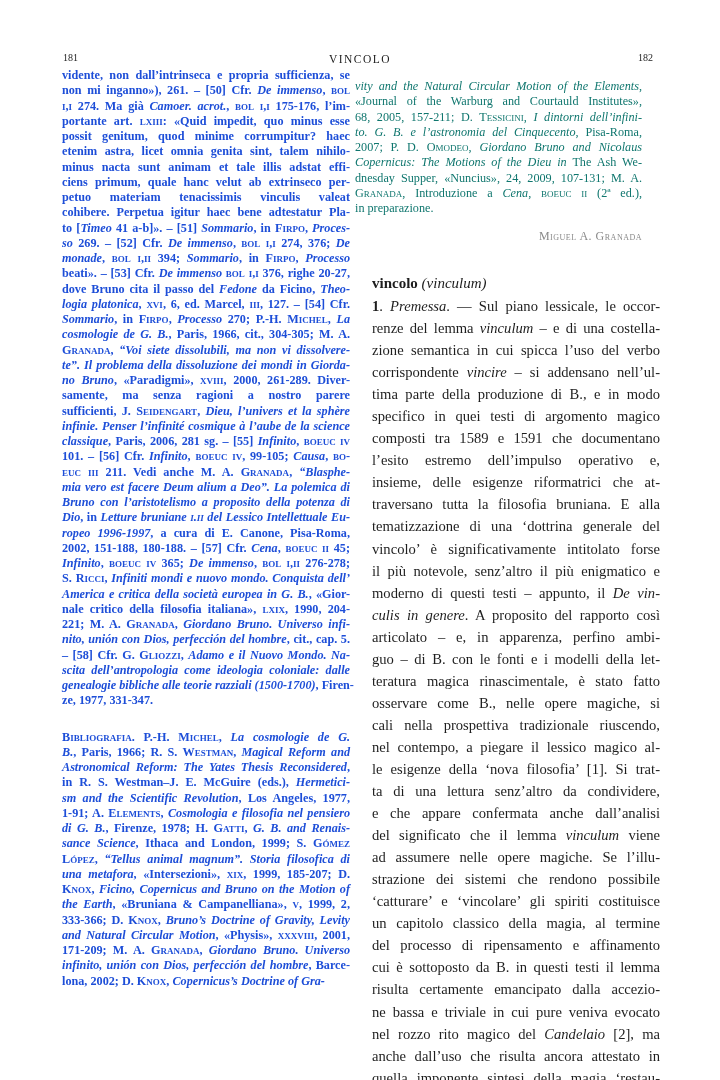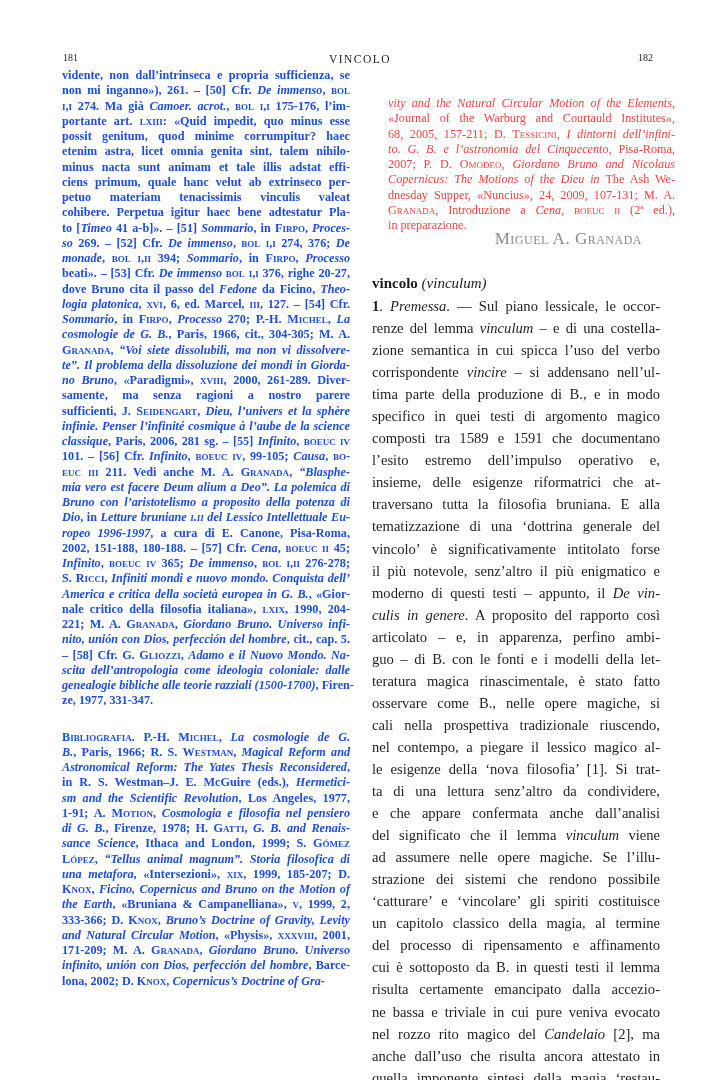--- a/index.html
+++ b/index.html
@@ -4,23 +4,23 @@
 <style>
   html, body { margin: 0; padding: 0; background: #ffffff; }
   body { width: 720px; height: 1080px; position: relative; overflow: hidden;
          font-family: "DejaVu Serif", "Liberation Serif", serif; }
   .hdr { position: absolute; top: 52px; font-size: 10px; color: #222; font-family: "Liberation Serif", serif; }
   .pn-left { left: 63px; }
   .pn-right { left: 638px; }
   .running { left: 0; width: 720px; text-align: center; letter-spacing: 1.5px; font-size: 11.5px; top: 53px; }
   .col { position: absolute; font-family: "Liberation Serif", serif; text-align: justify; hyphens: manual; }
   .left { left: 62px; top: 68px; width: 288px; font-size: 12.2px; line-height: 15.25px; color: #1d4ed8; font-weight: bold; }
-  .right-top { left: 388px; top: 79px; width: 287px; font-size: 12.2px; line-height: 15.25px; color: #ef4444; margin-top: 17px; }
+  .right-top { left: 355px; top: 79px; width: 287px; font-size: 12.2px; line-height: 15.25px; color: #0f766e; }
   .sig { position: absolute; left: 372px; top: 229px; width: 270px; text-align: right;
-         font-family: "Liberation Serif", serif; font-size: 17px; color: #8a8a8a; font-variant: small-caps; letter-spacing: 0.5px; }
+         font-family: "Liberation Serif", serif; font-size: 12px; color: #8a8a8a; font-variant: small-caps; letter-spacing: 0.5px; }
   .entry-title { position: absolute; left: 372px; top: 275px; font-family: "Liberation Serif", serif; font-size: 15px; color: #1e1e1e; }
   .entry-title b { font-weight: bold; }
   .right-main { left: 372px; top: 295px; width: 288px; font-size: 14.6px; line-height: 22.05px; color: #1e1e1e; }
   .sc { font-variant: small-caps; }
   .biblio { margin-top: 21px !important; }
   .line { display: block; text-align: justify; text-align-last: justify; white-space: nowrap; }
   .line.last { text-align-last: left; }
 </style>
 </head>
 <body>
@@ -73,21 +73,21 @@
       <span class="line"><i>scita dell’antropologia come ideologia coloniale: dalle</i></span>
       <span class="line"><i>genealogie bibliche alle teorie razziali (1500-1700)</i>, Firen-</span>
       <span class="line last">ze, 1977, 331-347.</span>
     </div>
   <div class="biblio" id="biblio" style="margin-top:21px">
       <span class="line"><span class="sc">Bibliografia</span>. P.-H. <span class="sc">Michel</span>, <i>La cosmologie de G.</i></span>
       <span class="line"><i>B.</i>, Paris, 1966; R. S. <span class="sc">Westman</span>, <i>Magical Reform and</i></span>
       <span class="line"><i>Astronomical Reform: The Yates Thesis Reconsidered</i>,</span>
       <span class="line">in R. S. Westman–J. E. McGuire (eds.), <i>Hermetici-</i></span>
       <span class="line"><i>sm and the Scientific Revolution</i>, Los Angeles, 1977,</span>
-      <span class="line">1-91; A. <span class="sc">Motion</span>, <i>Cosmologia e filosofia nel pensiero</i></span>
+      <span class="line">1-91; A. <span class="sc">Elements</span>, <i>Cosmologia e filosofia nel pensiero</i></span>
       <span class="line"><i>di G. B.</i>, Firenze, 1978; H. <span class="sc">Gatti</span>, <i>G. B. and Renais-</i></span>
       <span class="line"><i>sance Science</i>, Ithaca and London, 1999; S. <span class="sc">Gómez</span></span>
       <span class="line"><span class="sc">López</span>, <i>“Tellus animal magnum”. Storia filosofica di</i></span>
       <span class="line"><i>una metafora</i>, «Intersezioni», <span class="sc">xix</span>, 1999, 185-207; D.</span>
       <span class="line"><span class="sc">Knox</span>, <i>Ficino, Copernicus and Bruno on the Motion of</i></span>
       <span class="line"><i>the Earth</i>, «Bruniana &amp; Campanelliana», <span class="sc">v</span>, 1999, 2,</span>
       <span class="line">333-366; D. <span class="sc">Knox</span>, <i>Bruno’s Doctrine of Gravity, Levity</i></span>
       <span class="line"><i>and Natural Circular Motion</i>, «Physis», <span class="sc">xxxviii</span>, 2001,</span>
       <span class="line">171-209; M. A. <span class="sc">Granada</span>, <i>Giordano Bruno. Universo</i></span>
       <span class="line"><i>infinito, unión con Dios, perfección del hombre</i>, Barce-</span>

